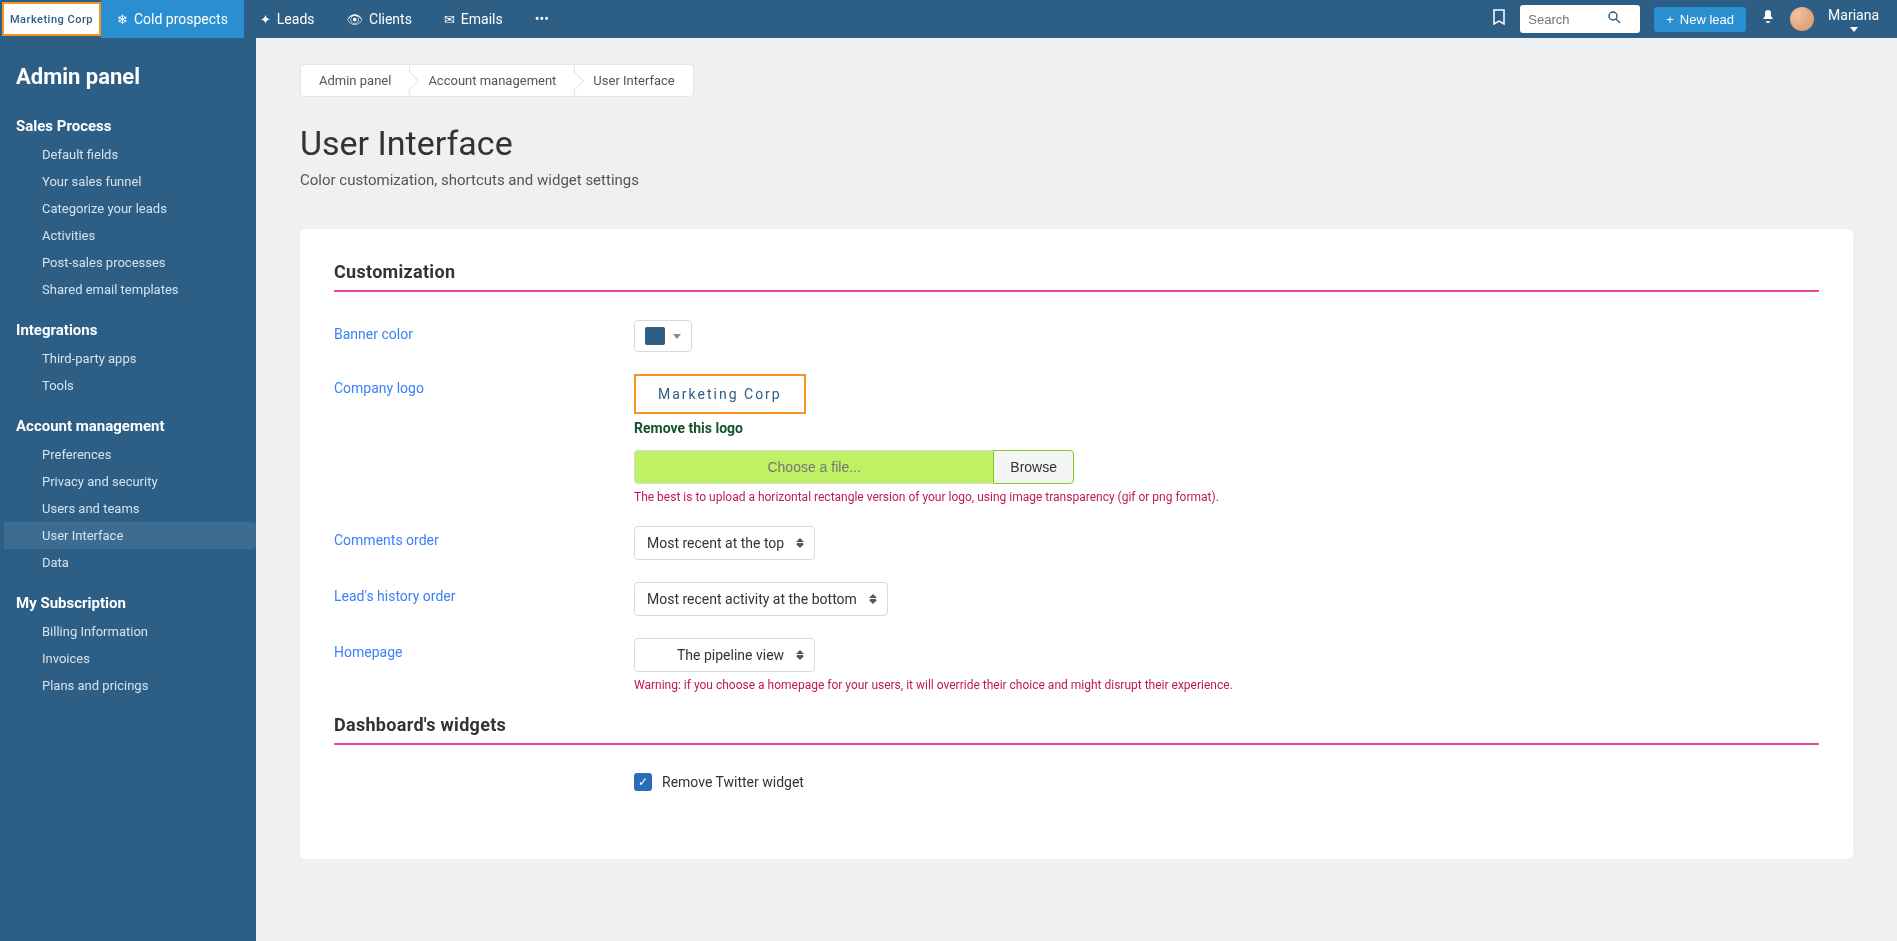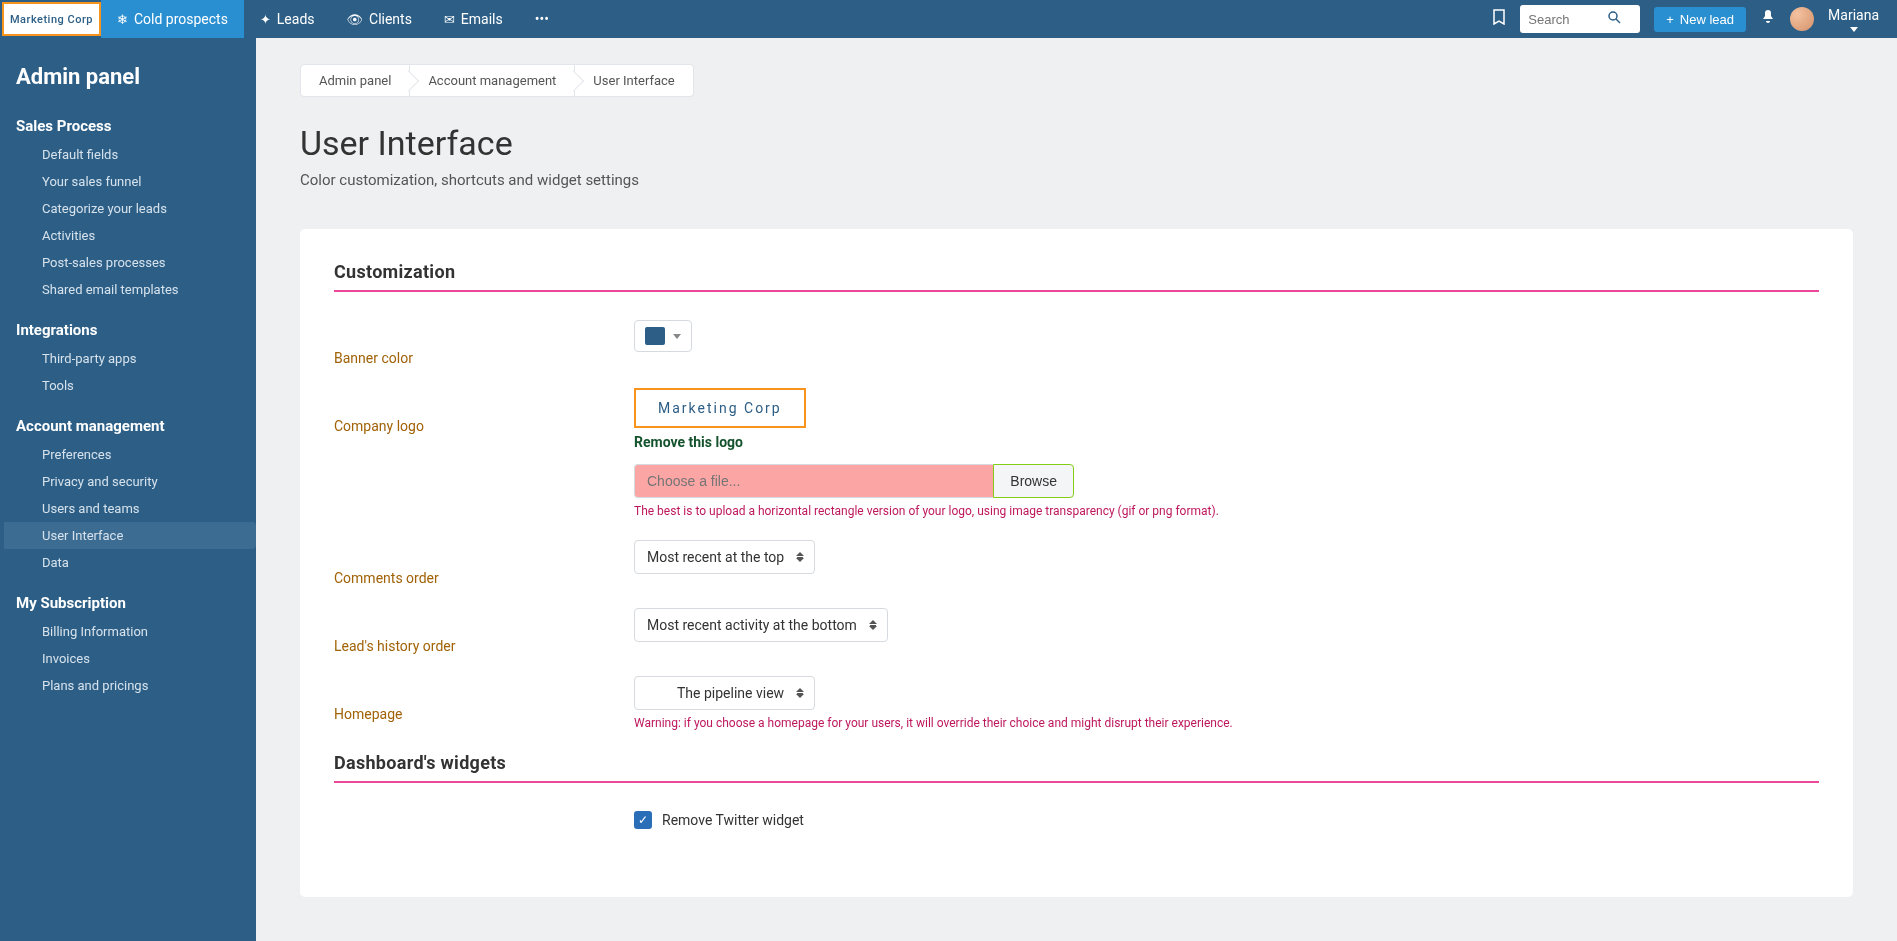--- a/index.html
+++ b/index.html
@@ -41,31 +41,31 @@
 .bc-item::after { content: ""; position: absolute; right: -7px; top: 50%; transform: translateY(-50%) rotate(45deg); width: 14px; height: 14px; background: #fff; border-right: 1px solid #e2e5e9; border-top: 1px solid #e2e5e9; z-index: 1; }
 .bc-item:last-child::after { display: none; }
 
 .page-title { font-size: 34px; font-weight: 400; color: #333; margin-bottom: 8px; }
 .page-sub { font-size: 15px; color: #555; margin-bottom: 40px; }
 
 .card { background: #fff; border-radius: 5px; padding: 32px 34px; }
 .sect-title { font-size: 18px; font-weight: 700; color: #333; padding-bottom: 8px; border-bottom: 2px solid #ec4899; margin-bottom: 28px; letter-spacing: 0.3px;}
 
 .form-row { display: flex; align-items: flex-start; margin-bottom: 22px; }
-.form-label { width: 300px; font-size: 14px; color: #a16207; padding-top: 6px; margin-top: 24px; }
+.form-label { width: 300px; font-size: 14px; color: #3b82f6; padding-top: 6px; }
 .form-control-wrap { flex: 1; }
 
 .color-picker { border: 1px solid #d6dade; border-radius: 4px; padding: 6px 10px; display: inline-flex; align-items: center; gap: 8px; cursor: pointer; }
 .color-swatch { width: 20px; height: 18px; background: #2c5e86; border-radius: 2px; }
 .dd-caret { width: 0; height: 0; border-left: 4px solid transparent; border-right: 4px solid transparent; border-top: 5px solid #888; }
 
 .logo-preview { border: 2px solid #f7941e; padding: 10px 22px; display: inline-block; color: #2c5e86; font-size: 14px; letter-spacing: 2px; margin-bottom: 6px; }
 .remove-link { color: #14532d; font-size: 14px; cursor: pointer; display: block; margin-bottom: 14px; font-weight: bold; }
 .file-picker { display: flex; width: 440px; margin-bottom: 6px; }
-.file-picker input { flex: 1; border: 1px solid #d6dade; border-right: none; border-radius: 4px 0 0 4px; padding: 8px 12px; font-size: 14px; color: #666; background: #fca5a5; }
+.file-picker input { flex: 1; border: 1px solid #d6dade; border-right: none; border-radius: 4px 0 0 4px; padding: 8px 12px; font-size: 14px; color: #666; background: #bef264; text-align: center; }
 .file-picker button { border: 1px solid #84cc16; background: #f4f5f7; padding: 8px 16px; border-radius: 0 4px 4px 0; font-size: 14px; color: #333; cursor: pointer; }
 .help-text { font-size: 12px; color: #be185d; }
 
 .select-ctrl { border: 1px solid #d6dade; border-radius: 4px; padding: 8px 30px 8px 12px; font-size: 14px; color: #333; background: #fff; position: relative; display: inline-flex; align-items: center; min-width: 150px; cursor: pointer; }
 .select-ctrl::after { content: ""; position: absolute; right: 10px; top: 50%; transform: translateY(-50%); width: 8px; height: 12px; background: linear-gradient(#555,#555) center/6px 1px no-repeat; }
 .sel-arrows { position: absolute; right: 10px; top: 50%; transform: translateY(-50%); display: flex; flex-direction: column; gap: 2px; }
 .sel-arrows .up { width:0;height:0;border-left:4px solid transparent;border-right:4px solid transparent;border-bottom:4px solid #555;}
 .sel-arrows .down { width:0;height:0;border-left:4px solid transparent;border-right:4px solid transparent;border-top:4px solid #555;}
 
 .checkbox-row { display: flex; align-items: center; gap: 10px; margin-bottom: 14px; }

